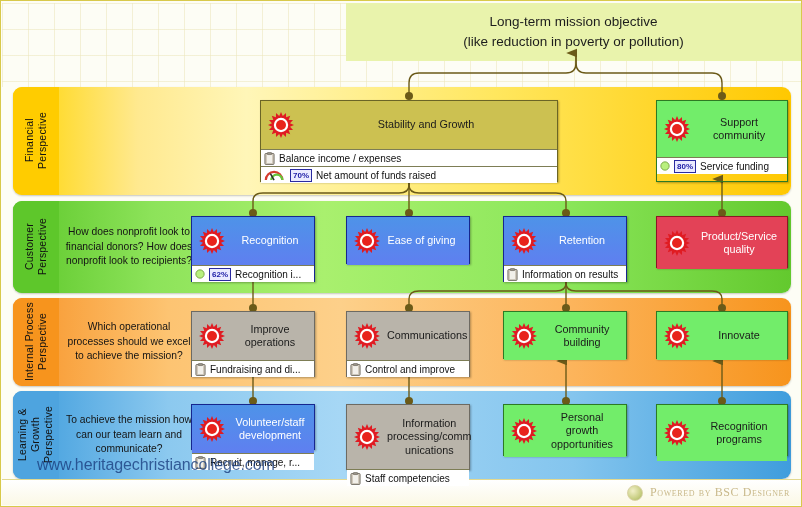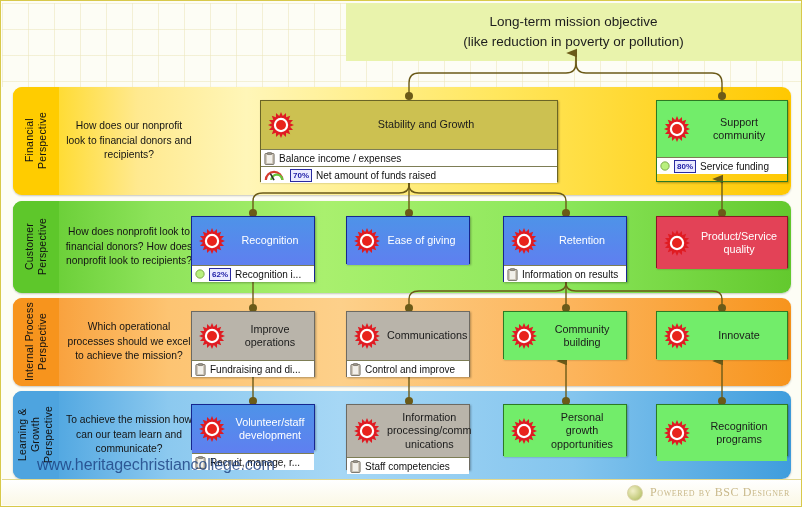--- a/index.html
+++ b/index.html
@@ -209,21 +209,20 @@
       <circle cx="565" cy="400" r="4"></circle>
         <circle cx="721" cy="400" r="4"></circle>
     </g>
   </svg>
 
   <div class="band band-financial">
     <div class="band-tab">
       <span>Financial
 Perspective</span>
     </div>
-    <div class="band-question">How does our nonprofit look to financial donors and recipients?</div>
   </div>
 
   <div class="band band-customer">
     <div class="band-tab">
       <span>Customer
 Perspective</span>
     </div>
     <div class="band-question">How does nonprofit look to financial donors? How does nonprofit look to recipients?</div>
   </div>
 
@@ -428,21 +427,21 @@
             <svg viewBox="0 0 12 14" width="11" height="13">
               <rect x="1" y="1.5" width="10" height="12" rx="1" fill="#cfc8ba" stroke="#6f6a60" stroke-width="1"></rect>
               <rect x="3.2" y="3" width="5.6" height="9" fill="#f2f0ea"></rect>
               <rect x="3.6" y="0.5" width="4.8" height="2.2" rx=".7" fill="#9a948a" stroke="#6f6a60" stroke-width=".7"></rect>
             </svg>
           </span>
           <span class="kpi-text">Recruit, manage, r...</span>
         </div>
       </div>
       <div class="obj c-gray" style="left: 345px; top: 403px; width: 124px; height: 66px;">
-        <div class="obj-head" style="height: 52px;">
+        <div class="obj-head" style="height: 64px;">
           <span class="sun"><svg viewBox="0 0 28 28" width="28" height="28">
               <polygon points="14.00,1.00 15.79,4.98 18.97,1.99 19.11,6.35 23.19,4.81 21.65,8.89 26.01,9.03 23.02,12.21 27.00,14.00 23.02,15.79 26.01,18.97 21.65,19.11 23.19,23.19 19.11,21.65 18.97,26.01 15.79,23.02 14.00,27.00 12.21,23.02 9.03,26.01 8.89,21.65 4.81,23.19 6.35,19.11 1.99,18.97 4.98,15.79 1.00,14.00 4.98,12.21 1.99,9.03 6.35,8.89 4.81,4.81 8.89,6.35 9.03,1.99 12.21,4.98" fill="#e01b22"></polygon>
               <circle cx="14" cy="14" r="7.2" fill="#ffffff"></circle>
               <circle cx="14" cy="14" r="5" fill="#e8231c"></circle>
             </svg></span>
           <span class="obj-title">Information processing/comm unications</span>
         </div>
         <div class="kpi">
           <span class="ic">
             <svg viewBox="0 0 12 14" width="11" height="13">

